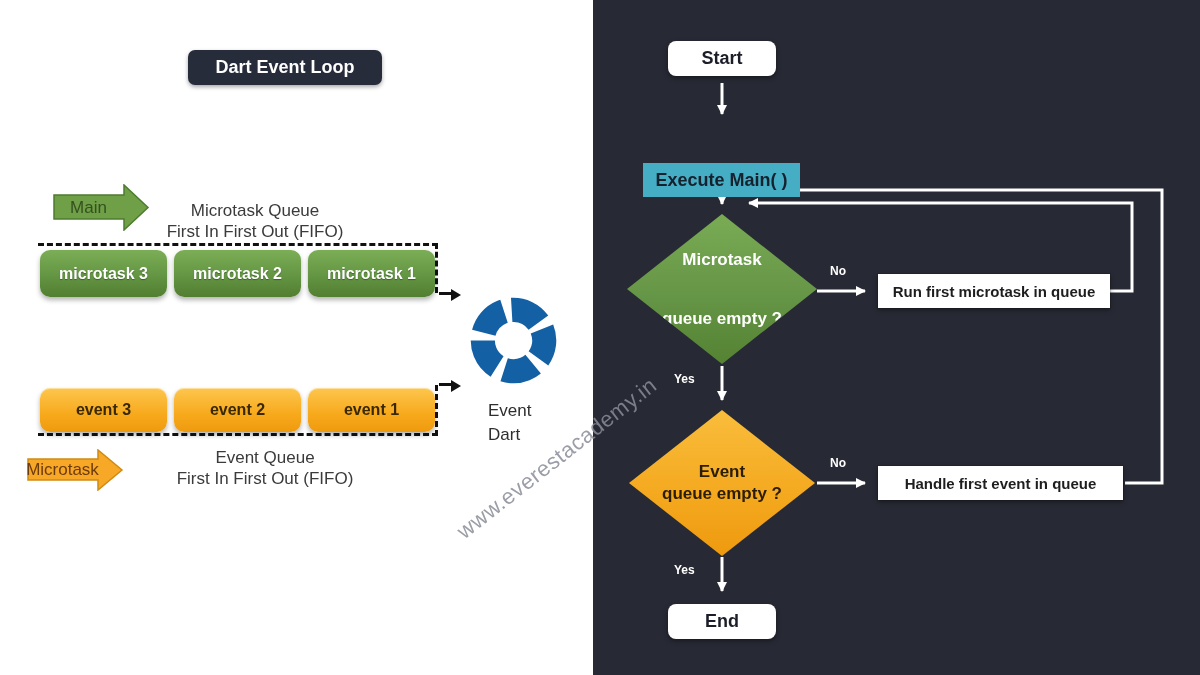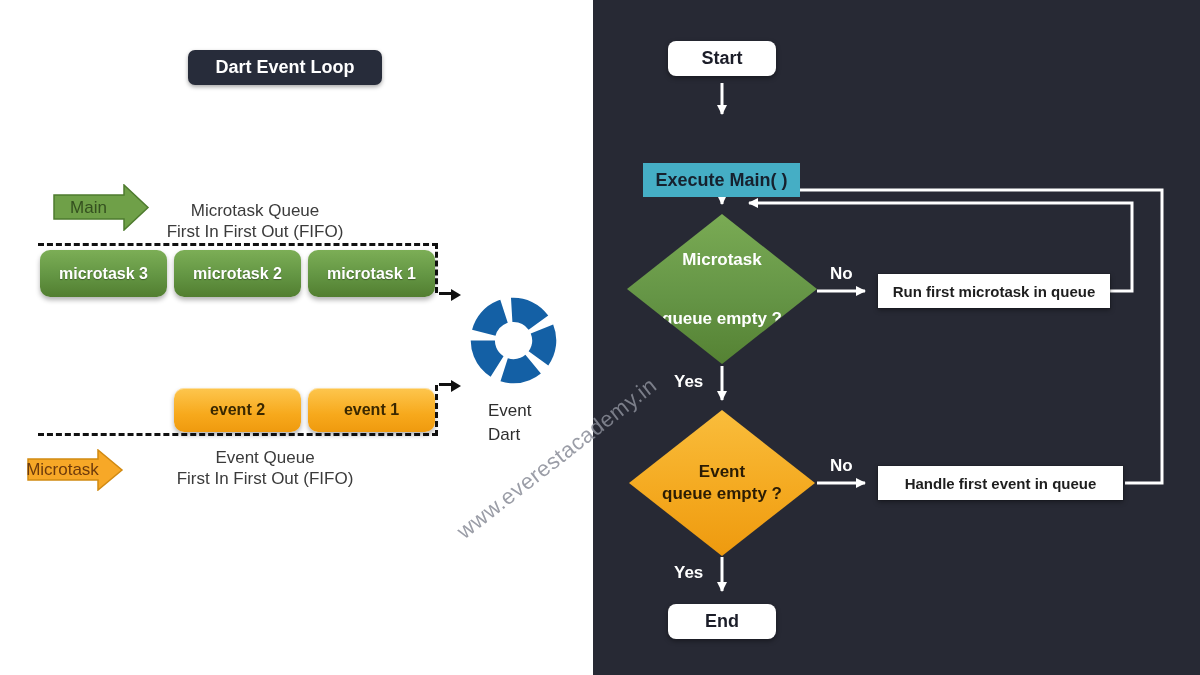--- a/index.html
+++ b/index.html
@@ -69,21 +69,21 @@
   .run-node    { left:285px; top:274px; width:232px; height:34px; }
   .handle-node { left:285px; top:466px; width:245px; height:34px; }
 
   .diamond { clip-path:polygon(50% 0%, 100% 50%, 50% 100%, 0% 50%);
     font-weight:bold; font-size:17px; line-height:22px; flex-direction:column; }
   .mt-diamond { left:34px; top:214px; width:190px; height:150px; color:#fff;
     background:linear-gradient(180deg,#7aab54 0%, #659546 55%, #558233 100%);gap:37px; }
   .ev-diamond { left:36px; top:410px; width:186px; height:146px; color:#2b1c04;
     background:linear-gradient(180deg,#f9bd3c 0%, #f4a81e 60%, #ee9a0f 100%); }
 
-  .branch-label { position:absolute; color:#fff; font-weight:bold; font-size:17px; }
+  .branch-label { position:absolute; color:#fff; font-weight:bold; font-size:12px; }
   .no-1  { left:237px; top:264px; }
   .yes-1 { left:81px;  top:372px; }
   .no-2  { left:237px; top:456px; }
   .yes-2 { left:81px;  top:563px; }
 </style>
 </head>
 <body>
 
 <div class="stage">
 
@@ -110,20 +110,21 @@
     <div class="tri-right" style="left:451px; top:289px;"></div>
 
     <div class="qbox green q1">microtask 3</div>
     <div class="qbox green q2">microtask 2</div>
     <div class="qbox green q3">microtask 1</div>
 
     <div class="dashed-outline ev-outline"></div>
     <div class="dash-stub" style="left:439px; top:383px;"></div>
     <div class="tri-right" style="left:451px; top:380px;"></div>
 
+    <div class="qbox orange q1">event 3</div>
     <div class="qbox orange q2">event 2</div>
     <div class="qbox orange q3">event 1</div>
 
     <div class="flow-arrow external-arrow">
       <svg width="97" height="42" viewBox="0 0 97 42">
         <polygon points="1,10 71,10 71,1 95,21 71,41 71,31 1,31" fill="#f7a827" stroke="#d18a12" stroke-width="1.5"></polygon>
       </svg>
       <span class="lbl">Microtask</span>
     </div>
 

